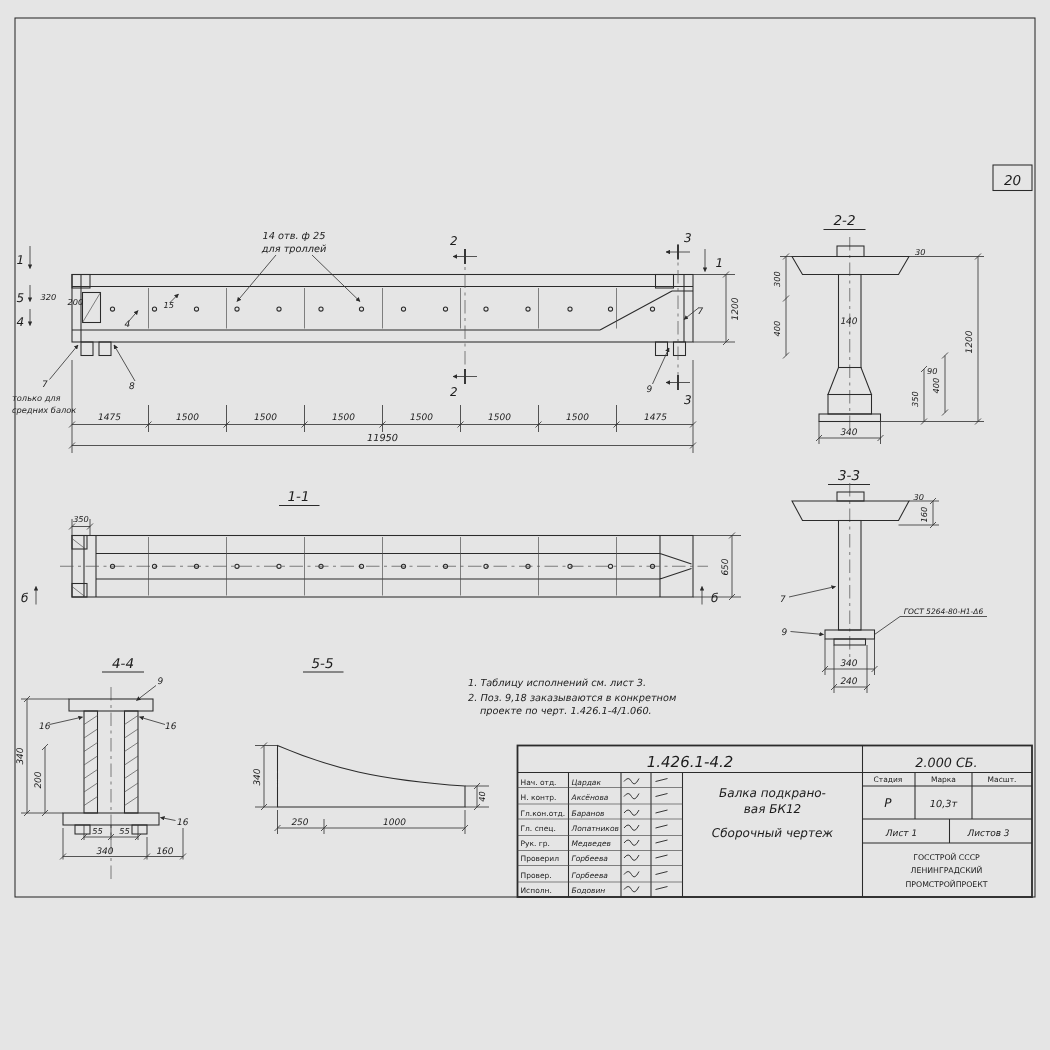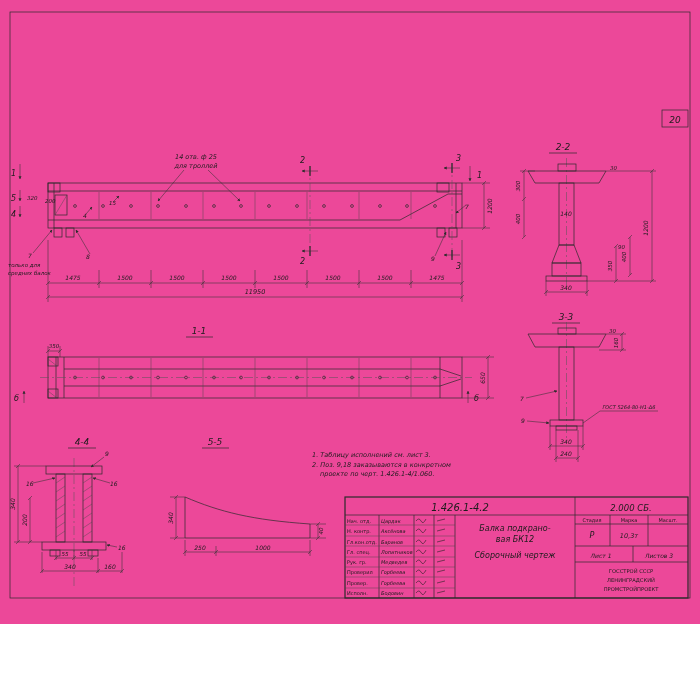--- a/index.html
+++ b/index.html
@@ -1,16 +1,16 @@
 <!DOCTYPE html>
 <html><head>
 <meta charset="utf-8">
 <style>
   html,body{margin:0;padding:0;background:#ffffff;}
-  .sheet{position:relative;width:700px;height:624px;background:#ec4899;overflow:hidden;}
+  .sheet{position:relative;width:700px;height:700px;background:#e5e5e5;overflow:hidden;}
   svg{position:absolute;left:0;top:0;}
   svg text{font-family:"DejaVu Sans",sans-serif;fill:#1c1c1c;font-style:italic;font-size:6px;}
   .s5{font-size:5px}.s52{font-size:5.2px}.s55{font-size:5.5px}.s6{font-size:6px}.s65{font-size:6.5px}.s8{font-size:8px}.s85{font-size:8.5px}.s9{font-size:9px}.s10{font-size:10px}
   .mid{text-anchor:middle}.rom{font-style:normal}
   .ln{stroke:#2b2b2b;stroke-width:.7;fill:none}
   .thk{stroke:#2b2b2b;stroke-width:1.2;fill:none}
   .thin{stroke:#4a4a4a;stroke-width:.45;fill:none}
   .cl{stroke:#555;stroke-width:.5;fill:none;stroke-dasharray:9 3 2 3}
   .dimln{stroke:#333;stroke-width:.55;fill:none}
   .sq{stroke:#222;stroke-width:.6;fill:none}

